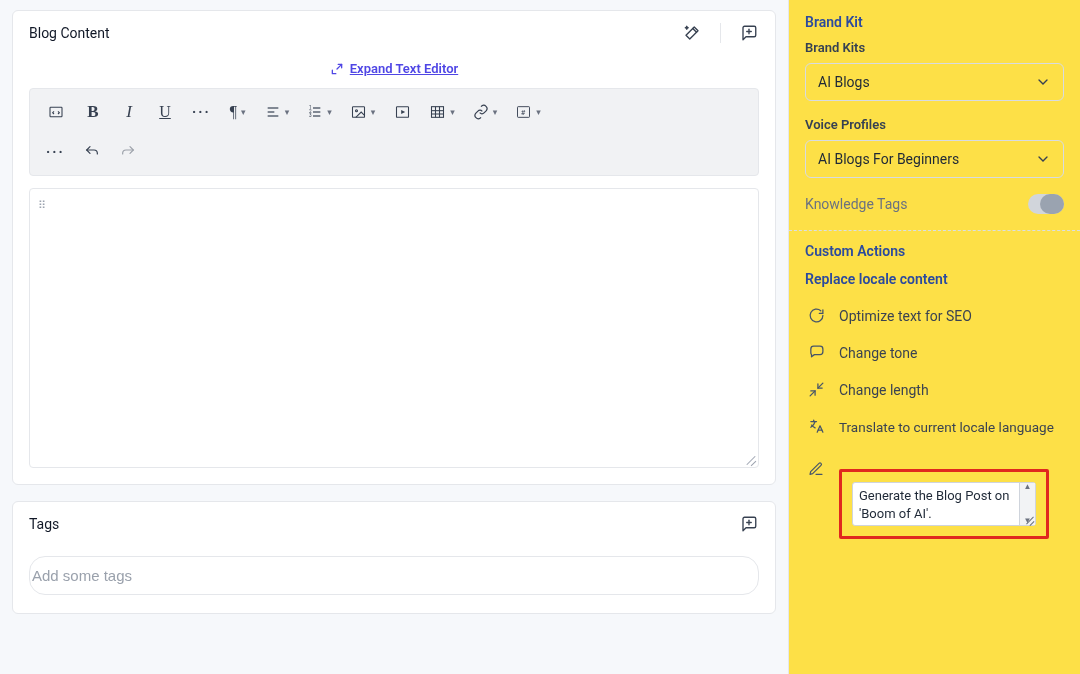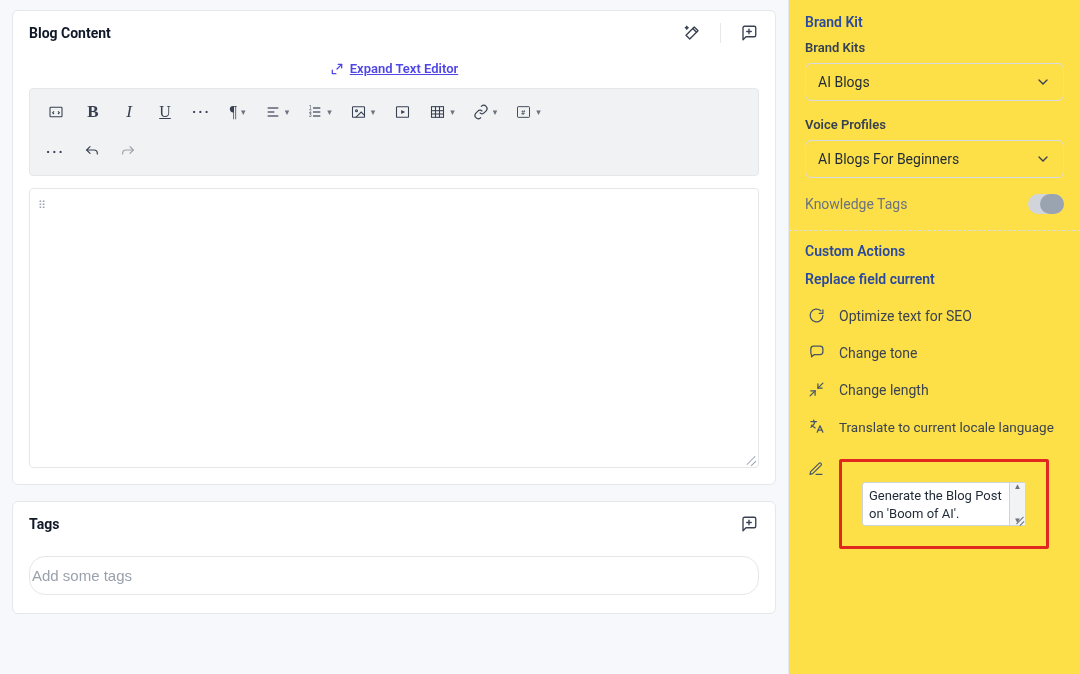--- a/index.html
+++ b/index.html
@@ -19,21 +19,21 @@
     border: 1px solid #e5e7eb;
     border-radius: 6px;
     margin-bottom: 16px;
   }
   .card-header {
     display: flex;
     align-items: center;
     justify-content: space-between;
     padding: 12px 16px;
   }
-  .card-title { font-weight: 700; color: #111827; }
+  .card-title { font-weight: 400; color: #111827; }
   .header-icons { display: flex; align-items: center; gap: 18px; color: #374151; }
   .header-icons .divider { width: 1px; height: 20px; background: #e5e7eb; }
   .icon-btn { cursor: pointer; display: inline-flex; align-items: center; justify-content: center; width: 20px; height: 20px; }
   svg { display: block; }
   .card-body { padding: 0 16px 16px 16px; }
   .expand-row { display: flex; justify-content: center; padding: 6px 0 12px 0; }
   .expand-link {
     color: #4f46e5;
     font-weight: 600;
     text-decoration: underline;
@@ -131,21 +131,21 @@
   .toggle .knob {
     width: 24px; height: 20px; border-radius: 10px; background: #9aa3b0; position: absolute; left: 12px; top: 0;
   }
   hr.sb-div { border: none; border-top: 1px dashed #d9dde3; margin: 12px -16px; }
   .action-row {
     display: flex; align-items: center; gap: 12px; padding: 10px 0; color: #3b4351; font-size: 14px; cursor: pointer;
   }
   .action-row .icon-slot { width: 22px; display: inline-flex; justify-content: center; color: #475569; }
   .action-row.shorten .icon-slot { color: #e8644d; }
   .highlight-box {
-    border: 3px solid #e0281e; padding: 20px; border-radius: 2px;
+    border: 3px solid #e0281e; padding: 10px; border-radius: 2px;
     display: inline-flex; align-items: flex-start; gap: 0;
     margin-left: 34px; width: 210px;
   }
   .hb-inner {
     border: 1px solid #cfd4dc; border-radius: 3px; width: 100%; height: 44px; display: flex;
     position: relative; background: #fff;
   }
   .hb-text { flex: 1; padding: 4px 6px; font-size: 13px; color: #1f2937; line-height: 1.35; }
   .hb-scroll { width: 16px; border-left: 1px solid #cfd4dc; background: #f2f3f5; display: flex; flex-direction: column; justify-content: space-between; align-items: center; font-size: 8px; color: #6b7280; position: relative;}
   .hb-scroll .arrow { line-height: 8px; }
@@ -343,21 +343,21 @@
     <span class="kv-label">Knowledge Tags</span>
     <span class="toggle">
         <span class="knob"></span>
       </span>
   </div>
 
   <hr class="sb-div">
 
   <div class="sb-heading">Custom Actions</div>
 
-  <div class="sb-heading" style="margin-top:12px">Replace field current</div>
+  <div class="sb-heading" style="margin-top:12px">Replace locale content</div>
 
   <div class="action-row">
     <span class="icon-slot">
       <svg width="17" height="17" viewBox="0 0 24 24" fill="none" stroke="currentColor" stroke-width="1.8" stroke-linecap="round">
           <path d="M21 12a9 9 0 1 1-3-6.7"></path>
           <polyline points="21 4 21 9 16 9"></polyline>
         </svg>
     </span>
     <span>Optimize text for SEO</span>
   </div>

